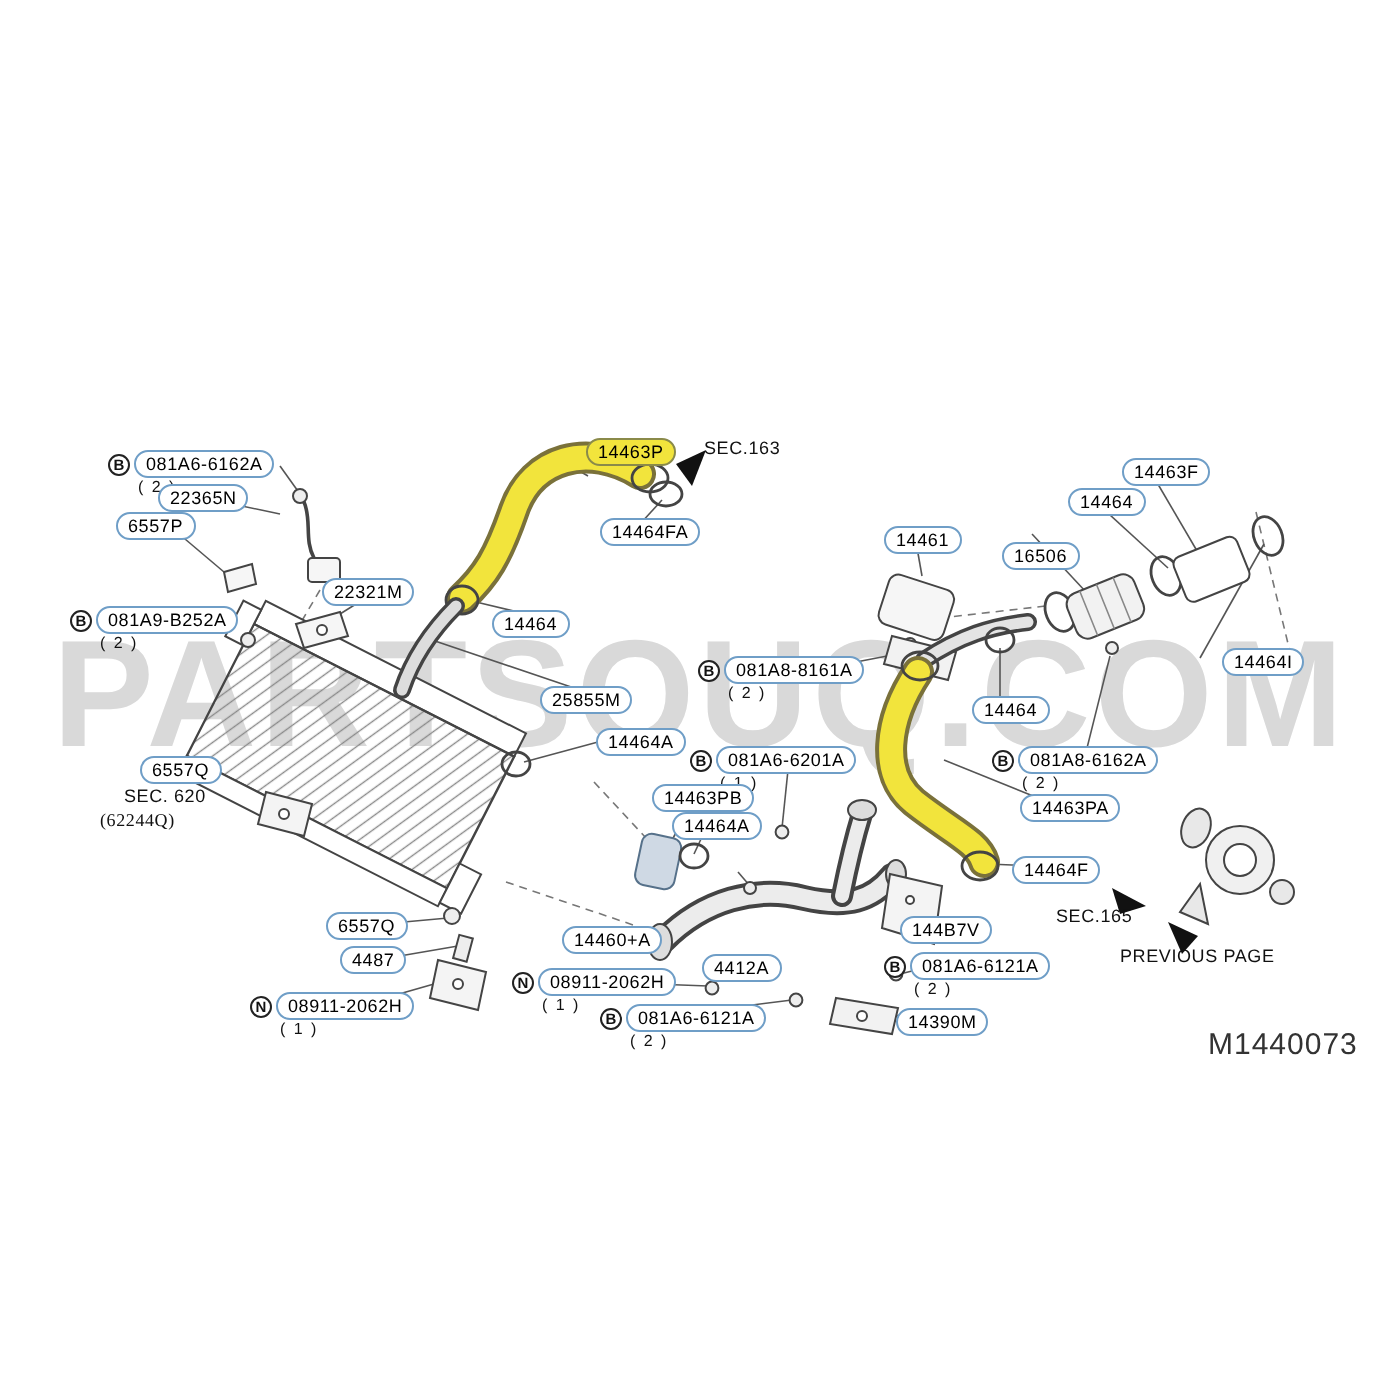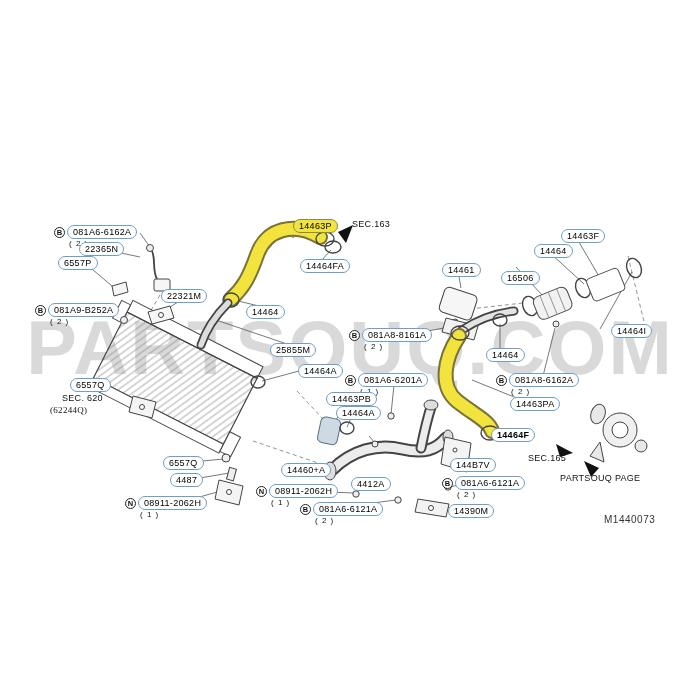--- a/index.html
+++ b/index.html
@@ -15,21 +15,21 @@
   .callout .row { display:flex; align-items:center; gap:2px; }
   .prefix { display:inline-flex; align-items:center; justify-content:center;
             width:11px; height:11px; border:1px solid #222; border-radius:50%;
             font-size:7.5px; font-weight:bold; color:#111; background:#fff; flex:none; }
   .pill { display:inline-block; border:1px solid var(--label-border,#6f9ec7); border-radius:9px;
           background:#fff; padding:0.5px 5px; font-size:9px; line-height:11px; color:#000;
           letter-spacing:0.3px; }
   .pill.hl { background:var(--highlight,#f2e43c); border-color:#8a8a4a; }
   .qty { font-size:8px; color:#111; margin-left:15px; letter-spacing:1px; }
   .note { position:absolute; font-size:9px; color:#111; letter-spacing:0.3px; }
-  #diagram-code { position:absolute; left:604px; top:514px; font-size:10px; color:#333;
+  #diagram-code { position:absolute; left:604px; top:514px; font-size:15px; color:#333;
                   letter-spacing:0.5px; z-index:3; }
   .clamp { fill:none; stroke:#444; stroke-width:1.4; }
   .hose-outline { fill:none; stroke:#7a713a; stroke-width:16; stroke-linecap:round; }
   .hose-fill { fill:none; stroke:var(--highlight,#f2e43c); stroke-width:12; stroke-linecap:round; }
 </style>
 </head>
 <body>
 
 <div id="stage">
 
@@ -364,21 +364,21 @@
           <span class="prefix">B</span>
           <span class="pill">081A8-6162A</span>
         </div>
         <div class="qty">( 2 )</div>
       </div>
       <div class="callout" style="left: 510px; top: 397px;">
         <div class="row">
           <span class="pill">14463PA</span>
         </div>
       </div>
-      <div class="callout" style="left: 491px; top: 428px; font-weight: bold;">
+      <div class="callout" style="left: 506px; top: 428px;">
         <div class="row">
           <span class="pill">14464F</span>
         </div>
       </div>
       <div class="callout" style="left: 450px; top: 458px;">
         <div class="row">
           <span class="pill">144B7V</span>
         </div>
       </div>
       <div class="callout" style="left: 442px; top: 476px;">
@@ -392,17 +392,17 @@
         <div class="row">
           <span class="pill">14390M</span>
         </div>
       </div>
     </div>
   <div id="note-layer">
       <div class="note" style="left: 352px; top: 219px;">SEC.163</div>
       <div class="note" style="left: 62px; top: 393px;">SEC. 620</div>
       <div class="note" style="left: 50px; top: 405px; font-family: Liberation Serif, serif;">(62244Q)</div>
       <div class="note" style="left: 528px; top: 453px;">SEC.165</div>
-      <div class="note" style="left: 560px; top: 473px;">PARTSOUQ PAGE</div>
+      <div class="note" style="left: 560px; top: 473px;">PREVIOUS PAGE</div>
     </div>
 
   <div id="diagram-code">M1440073</div>
 </div>
 
 </body></html>

